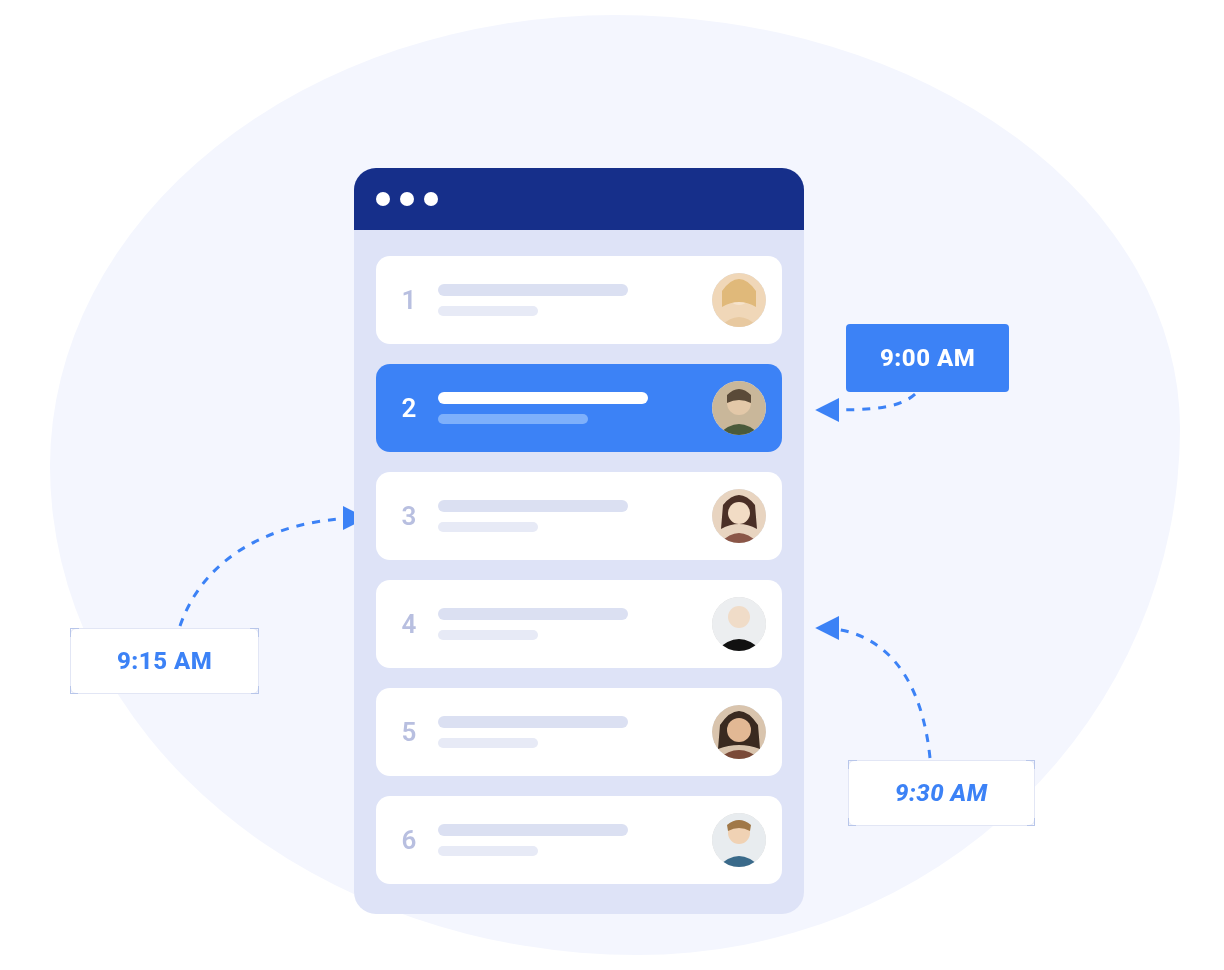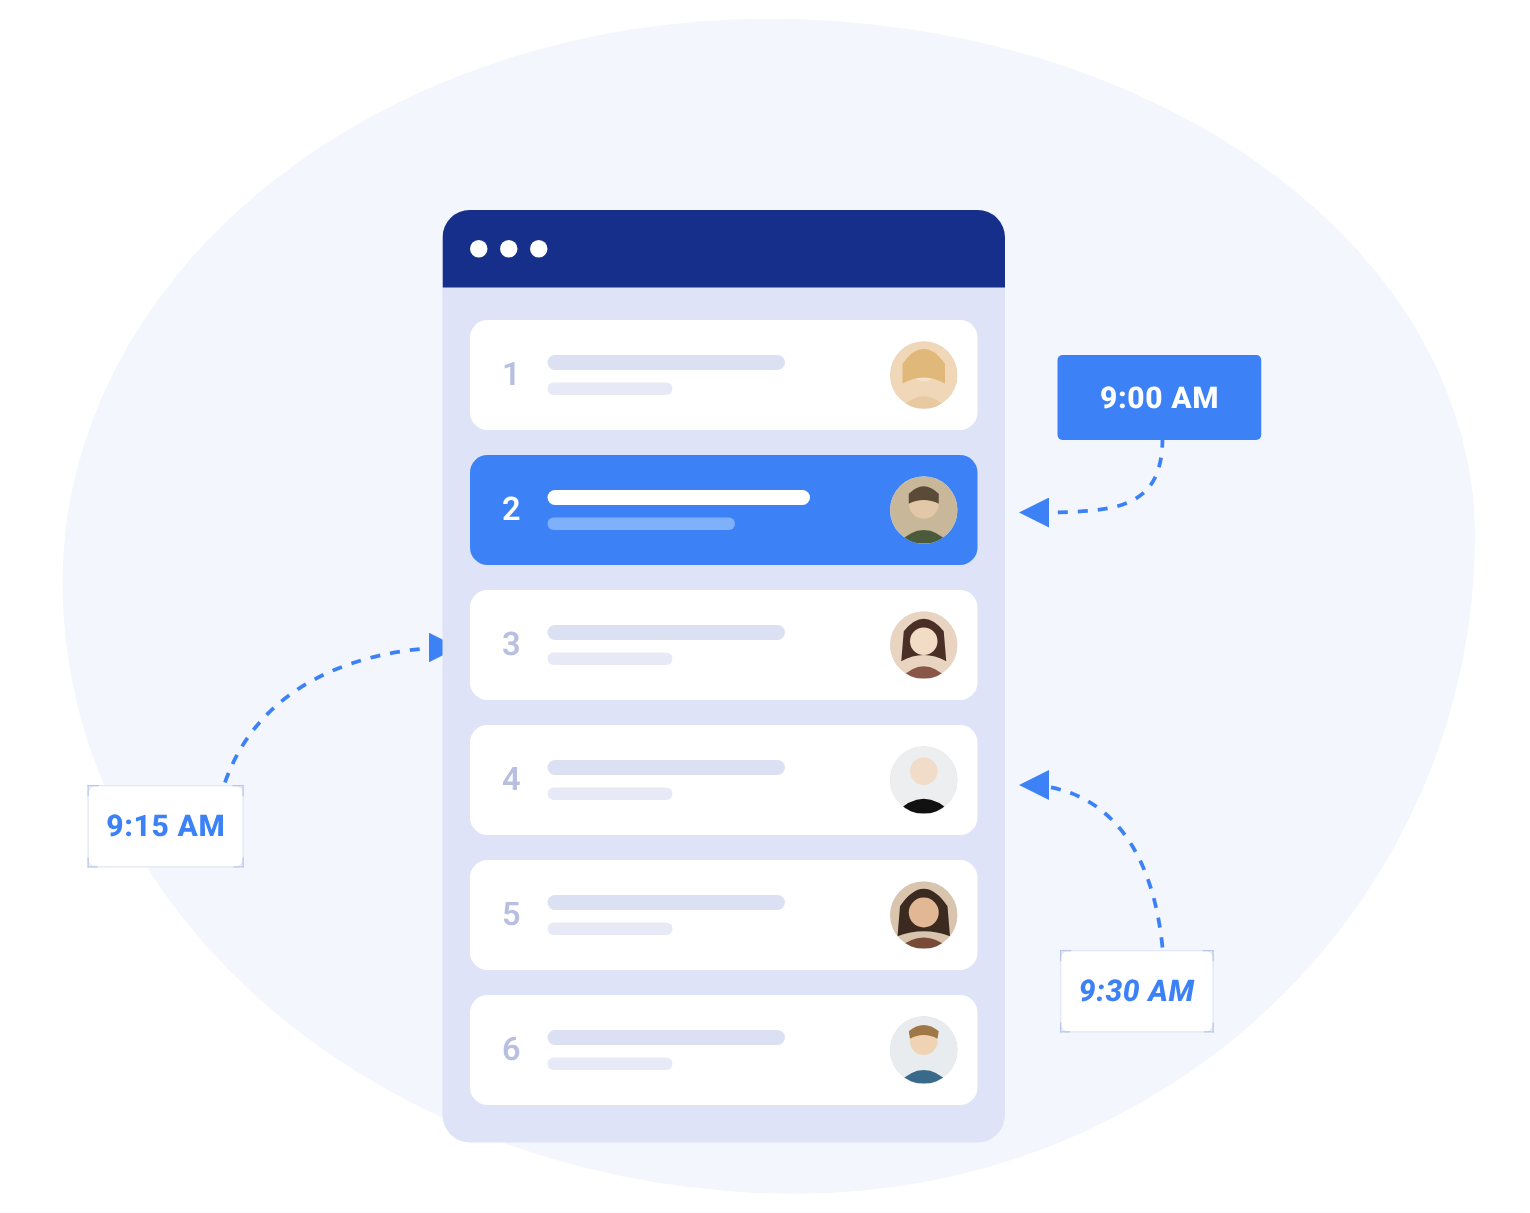--- a/index.html
+++ b/index.html
@@ -80,30 +80,31 @@
 
   
   .badge {
     position: absolute;
     background: #fff;
     border: 1px solid #e2e6f5;
     border-radius: 6px;
     color: #3c82f6;
     font-weight: 800;
     font-size: 24px;
-    padding: 18px 14px;
+    padding: 18px 46px;
     letter-spacing: 0.5px;
     white-space: nowrap;
   }
   .badge.filled {
     background: #3c82f6;
     color: #fff;
     border: none;
     padding: 20px 34px;
     border-radius: 4px;
+    margin-top: 40px;
   }
   .badge.corners::before, .badge.corners::after,
   .badge.corners .c1, .badge.corners .c2 {
     content:""; position:absolute; width:8px; height:8px;
     border:1px solid #b8c6ea; 
   }
   .badge.corners::before { left:-1px; top:-1px; border-right:none; border-bottom:none; }
   .badge.corners::after  { right:-1px; top:-1px; border-left:none; border-bottom:none; }
   .badge.corners .c1     { left:-1px; bottom:-1px; border-right:none; border-top:none; }
   .badge.corners .c2     { right:-1px; bottom:-1px; border-left:none; border-top:none; }

